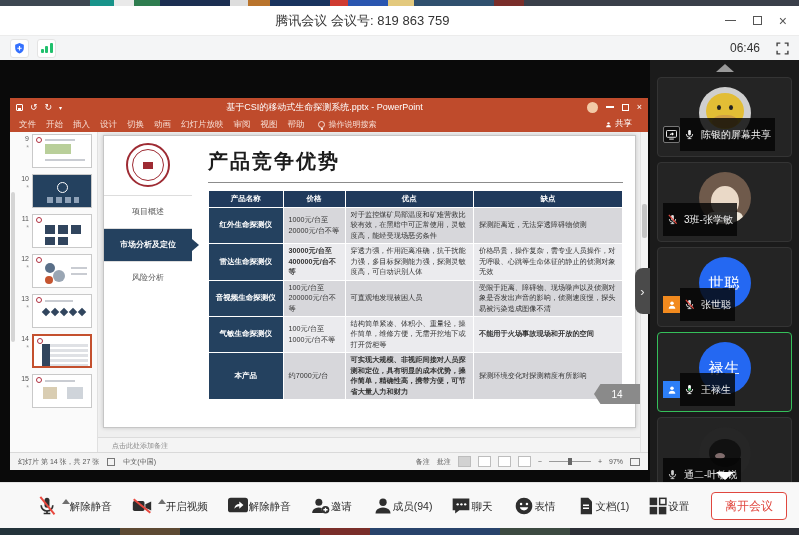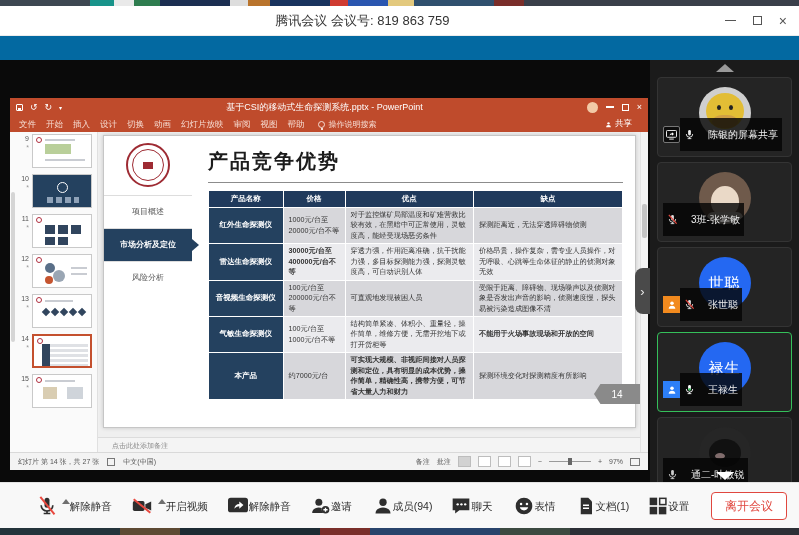--- a/index.html
+++ b/index.html
@@ -139,21 +139,21 @@
   .av-blue{background:#2468f2;display:flex;align-items:center;justify-content:center;
            color:#fff;font-size:15px;letter-spacing:1px;}
   .av-dark{background:#262626;position:relative;}
   .av-dark .b1{position:absolute;left:10px;top:12px;width:32px;height:28px;background:#111;border-radius:50%;}
   .av-dark .b2{position:absolute;left:16px;top:26px;width:10px;height:6px;background:#caa;border-radius:50%;opacity:.6;}
   .namebar{position:absolute;left:5px;bottom:5px;display:flex;align-items:center;gap:0;max-width:126px;}
   .badge{width:17px;height:17px;flex:none;display:flex;align-items:center;justify-content:center;}
   .badge.orange{background:#f28a1e;}
   .badge.blue{background:#2d7ff7;}
   .badge.share{background:#0c0c0c;border:1px solid #777;border-radius:2px;}
-  .nlabel{background:rgba(5,5,5,.82);height:33px;display:flex;align-items:center;gap:13px;
+  .nlabel{background:rgba(5,5,5,.82);height:33px;display:flex;align-items:center;gap:6px;
           padding:16px 4px;color:#eee;font-size:10px;white-space:nowrap;overflow:hidden;}
   .arrow-down{position:absolute;left:50%;transform:translateX(-50%);bottom:2px;width:0;height:0;
         border-left:9px solid transparent;border-right:9px solid transparent;border-top:8px solid #fff;z-index:5;}
   
   .btoolbar{position:absolute;top:482px;left:0;width:799px;height:46px;background:#f8f8f8;
             border-top:1px solid #e3e3e3;display:flex;align-items:center;}
   .tb-items{display:flex;gap:19px;margin:0 auto;padding-right:70px;align-items:flex-start;}
   .tb{display:flex;flex-direction:row;align-items:center;min-width:44px;cursor:default;}
   .tb .irow{display:flex;align-items:center;gap:5px;height:22px;}
   .tb .lab{font-size:10.5px;color:#2e2e2e;margin-top:2px;white-space:nowrap;}
@@ -187,20 +187,40 @@
 
   <div class="titlebar">
     <span class="t">腾讯会议 会议号: 819 863 759</span>
     <div class="winctl">
       <span class="wc-min"></span>
       <span class="wc-max"></span>
       <span class="wc-close">×</span>
     </div>
   </div>
 
+  <div class="infobar">
+    <span class="chip">
+      <svg width="13" height="13" viewBox="0 0 24 24">
+        <path d="M12 2l8 3v6c0 5-3.5 8.6-8 10-4.5-1.4-8-5-8-10V5z" fill="#3370ff"></path>
+        <path d="M12 7.5v8M8 11.5h8" stroke="#fff" stroke-width="2.2" fill="none"></path>
+      </svg>
+    </span>
+    <span class="chip">
+      <span class="netbars">
+        <i style="height:4px"></i>
+          <i style="height:7px"></i>
+          <i style="height:10px"></i>
+      </span>
+    </span>
+    <span class="sp"></span>
+    <span class="time">06:46</span>
+    <svg width="13" height="13" viewBox="0 0 12 12" style="margin-left:8px">
+      <path d="M1 4V1h3 M8 1h3v3 M11 8v3H8 M4 11H1V8" stroke="#444" stroke-width="1.3" fill="none"></path>
+    </svg>
+  </div>
 
   <div class="main">
 
     <div class="share-area">
 
       <div class="ppt">
 
         <div class="ppt-title">
           <span class="qa">
             <span class="sv"></span>

